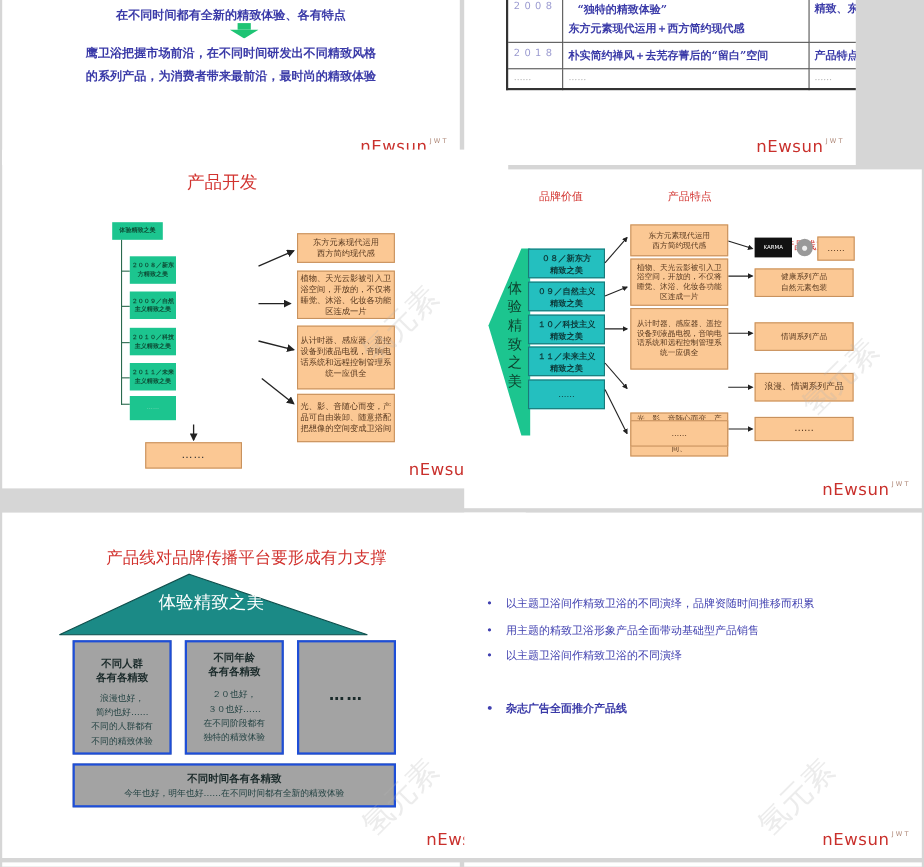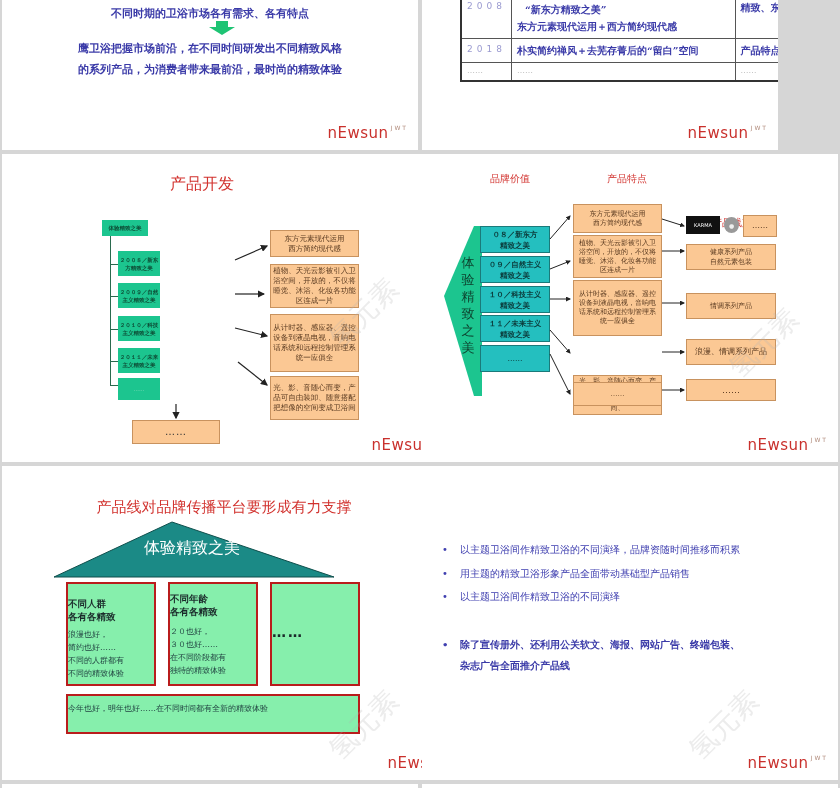--- a/index.html
+++ b/index.html
@@ -1,21 +1,21 @@
 <!DOCTYPE html>
 <html><head>
 <meta charset="utf-8">
 <style>
   * { box-sizing: border-box; margin: 0; padding: 0; }
   html, body { width: 840px; height: 788px; overflow: hidden; background: #d6d6d6; font-family: "DejaVu Sans", sans-serif; }
   .grid { position: relative; width: 840px; height: 788px; }
   .slide { position: absolute; background: #fff; overflow: hidden; }
   .s1 { left: 2px; top: 0; width: 416px; height: 150px; }
   .s2 { left: 422px; top: 0; width: 356px; height: 150px; }
-  .s3 { left: 2px; top: 154px; width: 460px; height: 308px; }
+  .s3 { left: 2px; top: 136px; width: 460px; height: 308px; }
   .s4 { left: 422px; top: 154px; width: 416px; height: 308px; }
   .s5 { left: 2px; top: 466px; width: 476px; height: 314px; }
   .s6 { left: 422px; top: 466px; width: 416px; height: 314px; }
   .s7 { left: 2px; top: 784px; width: 416px; height: 4px; }
   .s8 { left: 422px; top: 784px; width: 416px; height: 4px; }
 
   .logo { position: absolute; right: 10px; bottom: 8px; font-family: "DejaVu Sans", sans-serif; color: #c9302c; font-size: 15px; letter-spacing: 0.5px; }
   .logo sup { font-size: 6px; color: #b08a7a; letter-spacing: 2px; margin-left: 2px; vertical-align: 8px; }
 
   .watermark { position: absolute; color: rgba(180,180,180,0.25); font-size: 28px; transform: rotate(-45deg); pointer-events: none; }
@@ -37,52 +37,52 @@
   .line { position: absolute; background: #2a6a4e; }
   svg.arrows { position: absolute; left: 0; top: 0; }
 
   
   .hdr { position: absolute; color: #d2332f; font-size: 10px; }
   .tbox { position: absolute; background: #24bfbf; border: 1px solid #1a7a7a; color: #0c3b3b; font-size: 7.5px; font-weight: bold; text-align: center; line-height: 11px; display: flex; align-items: center; justify-content: center; flex-direction: column; }
   .karma { position: absolute; left: 264px; top: 62px; width: 34px; height: 18px; background: #111; color: #fff; font-size: 5px; display: flex; align-items: center; justify-content: center; }
   .roundlogo { position: absolute; left: 302px; top: 63px; width: 15px; height: 16px; border-radius: 50%; background: #999; color: #eee; font-size: 6px; display: flex; align-items: center; justify-content: center; }
 
   
-  .s5 .tb { position: absolute; background: #86efac; border: 2px solid #b91c1c; color: #1a2a2a; }
+  .s5 .tb { position: absolute; background: #a3a3a3; border: 2px solid #1d4ed8; color: #1a2a2a; text-align: center; }
   .s5 .tb .h { font-family: "DejaVu Serif", serif; font-weight: bold; font-size: 9.5px; line-height: 13px; }
   .s5 .tb .b { font-size: 8px; line-height: 13px; color: #1f3f3f; }
 
   
   .bul { position: absolute; left: 38px; font-size: 10px; color: #4040b0; line-height: 22px; }
   .bul .dot { position: absolute; left: -18px; top: 0; color: #4040b0; font-size: 10px; }
   .bul.bold { font-family: "DejaVu Serif", serif; font-weight: bold; color: #3a3aa8; line-height: 21px; }
 </style>
 </head>
 <body>
 
 <div class="grid">
 
   <div class="slide s1">
-    <div class="t" style="top:6px;">不同时期的卫浴市场各有需求、各有特点</div>
+    <div class="t" style="top:6px;">在不同时间都有全新的精致体验、各有特点</div>
     <svg class="arrow" viewBox="0 0 26 14">
       <rect x="7" y="0" width="12" height="6" fill="#1ec474"></rect>
       <polygon points="0,6 26,6 13,14" fill="#1ec474"></polygon>
     </svg>
     <div class="t" style="top:41px;">鹰卫浴把握市场前沿，在不同时间研发出不同精致风格</div>
     <div class="t" style="top:62px;">的系列产品，为消费者带来最前沿，最时尚的精致体验</div>
     <div class="logo"><span>nEwsun</span><sup>JWT</sup></div>
   </div>
 
   <div class="slide s2">
     <table class="tbl">
       <tbody>
           <tr>
         <td class="yr">2008</td>
         <td>
-          <div style="padding-left:8px;line-height:17px;">“新东方精致之美”</div>
+          <div style="padding-left:8px;line-height:17px;">“独特的精致体验”</div>
           <div style="line-height:17px;">东方元素现代运用＋西方简约现代感</div>
         </td>
         <td style="width:64px;">精致、东方</td>
       </tr>
       <tr>
         <td class="yr" style="padding-top:5px;">2018</td>
         <td style="padding-top:5px;height:24px;">朴实简约禅风＋去芜存菁后的“留白”空间</td>
         <td style="padding-top:5px;">产品特点</td>
       </tr>
       <tr>
@@ -222,34 +222,34 @@
       <div class="h" style="margin-bottom:7px;">各有各精致</div>
       <div class="b">２０也好，</div>
       <div class="b">３０也好……</div>
       <div class="b">在不同阶段都有</div>
       <div class="b">独特的精致体验</div>
     </div>
     <div class="tb" style="left:268px;top:116px;width:90px;height:104px;padding-top:40px;">
       <div style="font-size:14px;font-weight:bold;letter-spacing:2px;color:#1a2a2a;">……</div>
     </div>
     <div class="tb" style="left:64px;top:228px;width:294px;height:40px;padding-top:6px;">
+      <div class="h">不同时间各有各精致</div>
       <div class="b">今年也好，明年也好……在不同时间都有全新的精致体验</div>
     </div>
 
     <div class="watermark" style="left:320px;top:240px;">氢元素</div>
     <div class="logo"><span>nEwsun</span><sup>JWT</sup></div>
   </div>
 
   <div class="slide s6">
     <div class="bul" style="top:73px;"><span class="dot">•</span><span>以主题卫浴间作精致卫浴的不同演绎，品牌资随时间推移而积累</span></div>
     <div class="bul" style="top:97px;"><span class="dot">•</span><span>用主题的精致卫浴形象产品全面带动基础型产品销售</span></div>
     <div class="bul" style="top:120px;"><span class="dot">•</span><span>以主题卫浴间作精致卫浴的不同演绎</span></div>
     <div class="bul bold" style="top:168px;">
       <span class="dot">•</span>
-      <div>除了宣传册外、还利用公关软文、海报、网站广告、终端包装、</div>
       <div>杂志广告全面推介产品线</div>
     </div>
     <div class="watermark" style="left:260px;top:240px;">氢元素</div>
     <div class="logo"><span>nEwsun</span><sup>JWT</sup></div>
   </div>
 
   <div class="slide s7"></div>
   <div class="slide s8"></div>
 </div>
 

